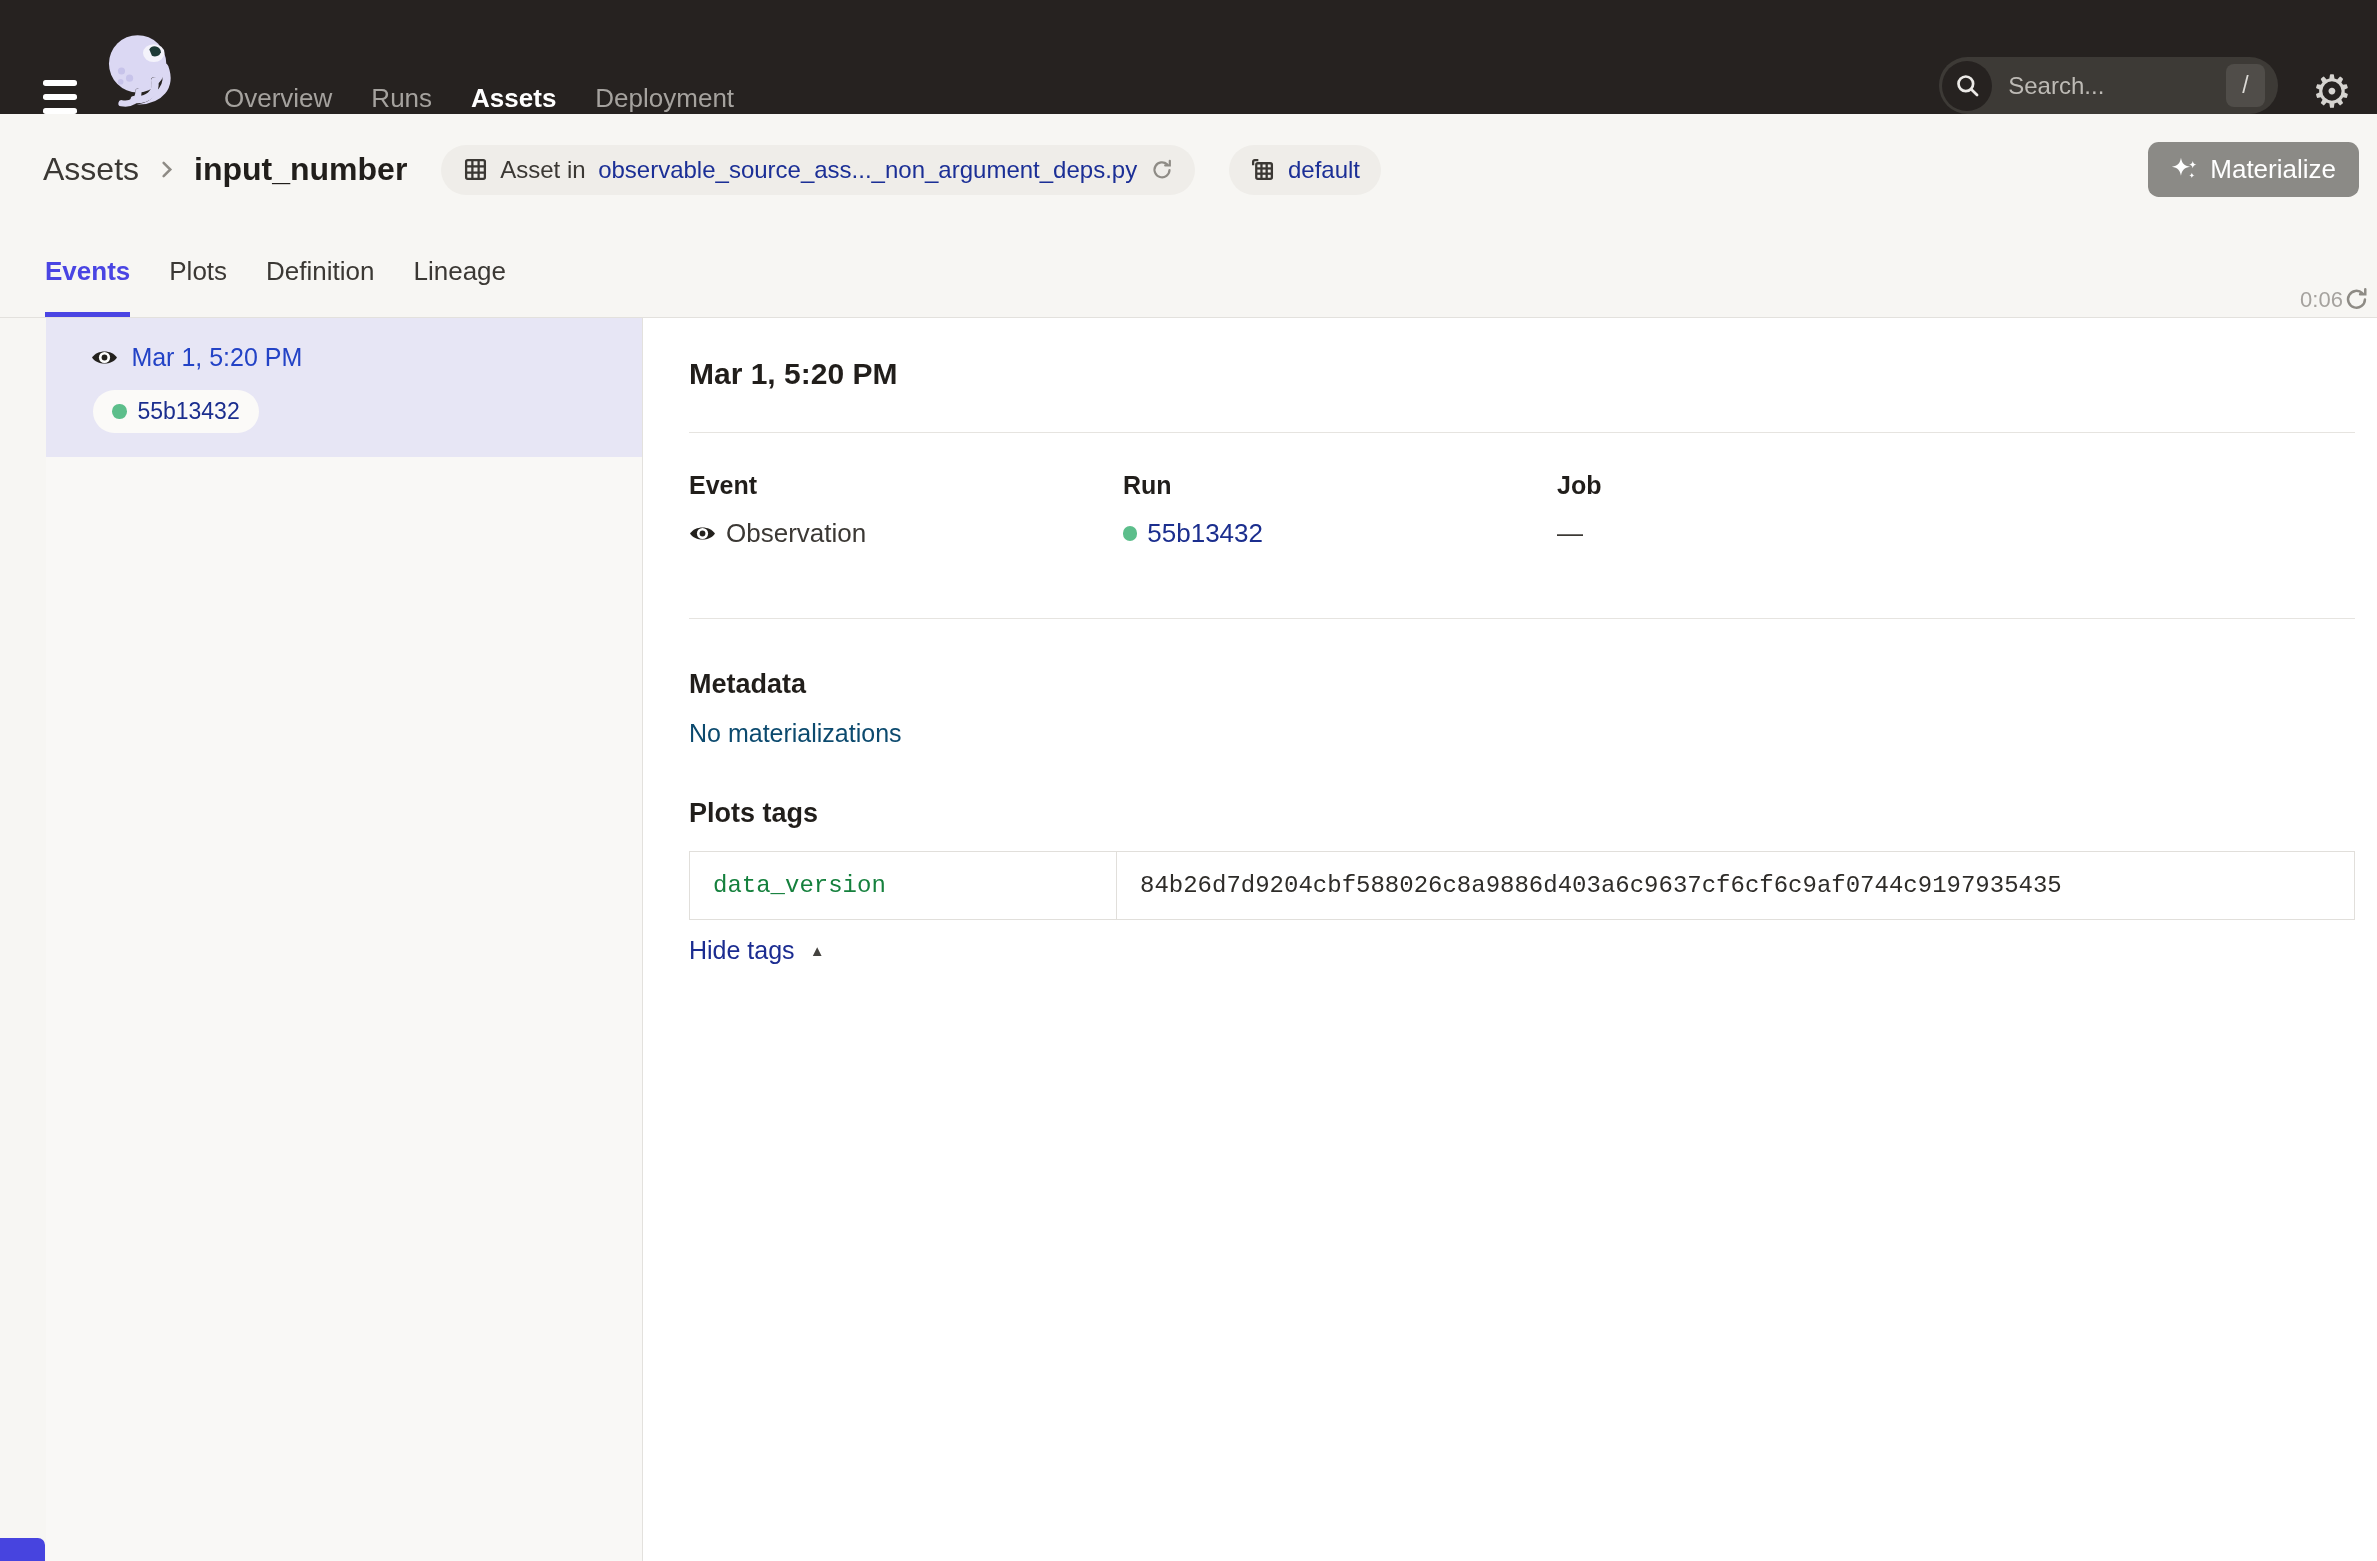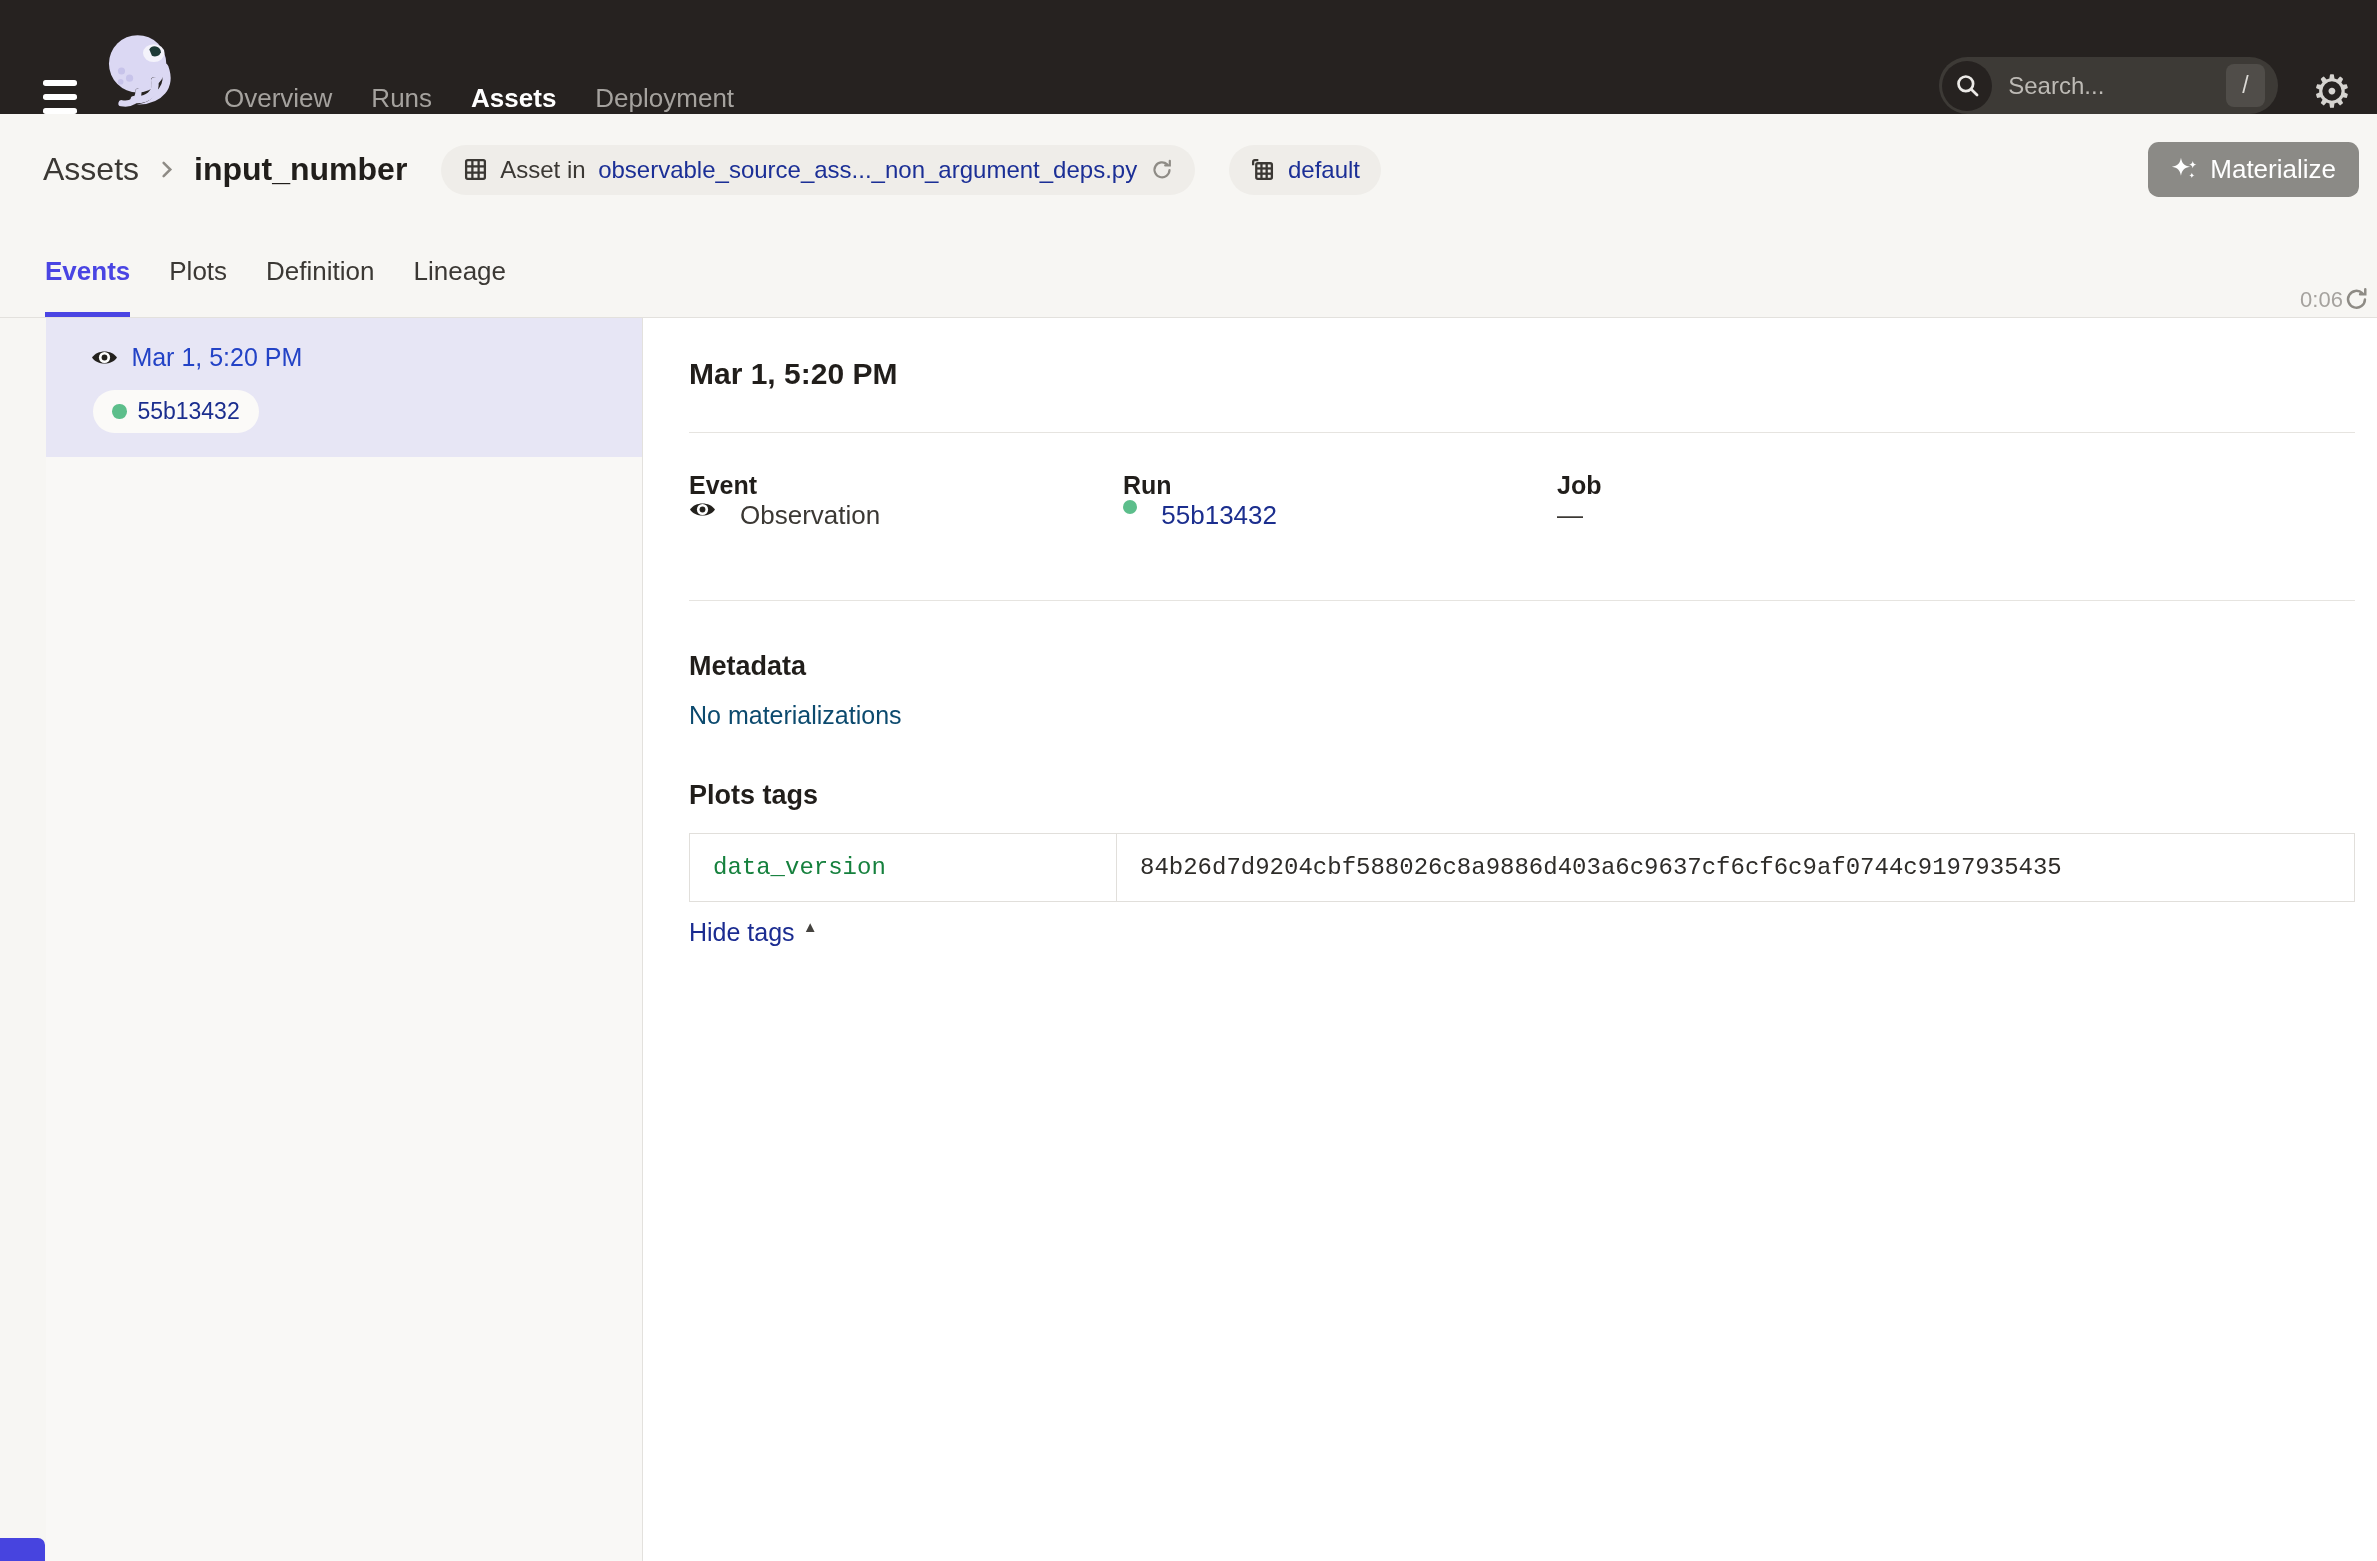--- a/index.html
+++ b/index.html
@@ -62,33 +62,33 @@
   .dot { width:14.3px; height:14.3px; border-radius:50%; background:#5CBE8B; flex:0 0 auto; }
   .run-pill span { font-size:23px; color:#1B2E8E; }
 
   .main { flex:1; background:#FFFFFF; padding:39px 22px 0 46px; position:relative; }
   .main h2 { font-size:30px; font-weight:700; color:#211E1B; }
   .divider { height:0.9px; background:#E6E4E0; border:none; }
   .div1 { margin-top:41px; } .div2 { margin-top:69px; }
   .cols { display:flex; margin-top:38px; }
   .col { width:434px; }
   .col .lbl { font-size:25px; font-weight:700; color:#211E1B; }
-  .col .val { display:flex; gap:24px;
+  .col .val { margin-top:18px; display:flex; align-items:center; gap:10px;
     font-size:26px; color:#3B3834; }
   .col .val a { color:#1B2E8E; text-decoration:none; cursor:pointer; }
   .sec-h { margin-top:50px; font-size:27px; font-weight:700; color:#211E1B; }
   .muted { margin-top:19.6px; font-size:25px; color:#0c4a6e; }
   .tag-table { margin-top:21.4px; border:0.9px solid #E1DFDB; display:flex; height:69px;
     background:#FFFFFF; }
   .tag-key { width:427px; border-right:0.9px solid #E1DFDB; display:flex; align-items:center;
     padding:0 23px; font-family:"Liberation Mono","DejaVu Sans Mono",monospace;
     font-size:24px; color:#15803d; flex:0 0 auto; }
   .tag-val { flex:1; display:flex; align-items:center; padding:0 23px;
     font-family:"Liberation Mono","DejaVu Sans Mono",monospace; font-size:24px; color:#2E2C29; }
-  .hide-tags { margin-top:16px; display:inline-flex; align-items:flex-start; gap:8px;
+  .hide-tags { margin-top:16px; display:inline-flex; align-items:center; gap:15px;
     font-size:25px; color:#1B2C91; cursor:pointer; }
   .hide-tags .tri { font-size:15px; color:#45433F; }
 
   .corner-chip { position:fixed; left:0; bottom:0; width:45px; height:23px;
     background:#4744DF; border-top-right-radius:7.1px; }
 
   svg { display:block; }
 </style>
 </head>
 <body>

